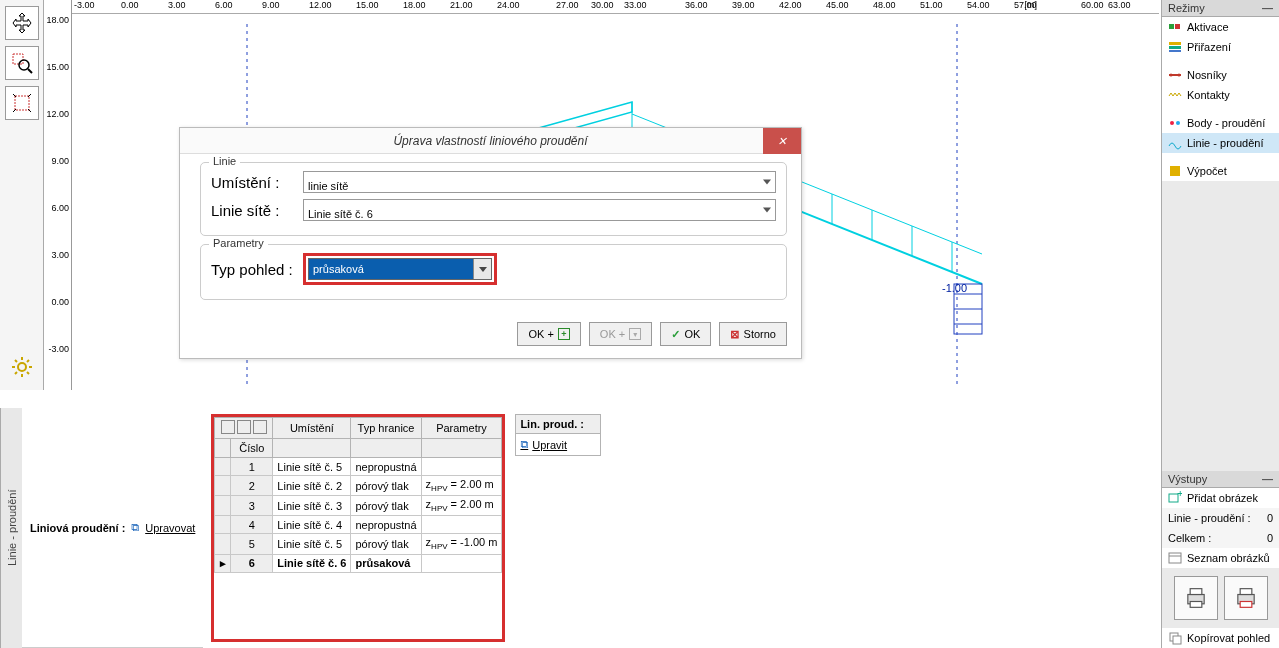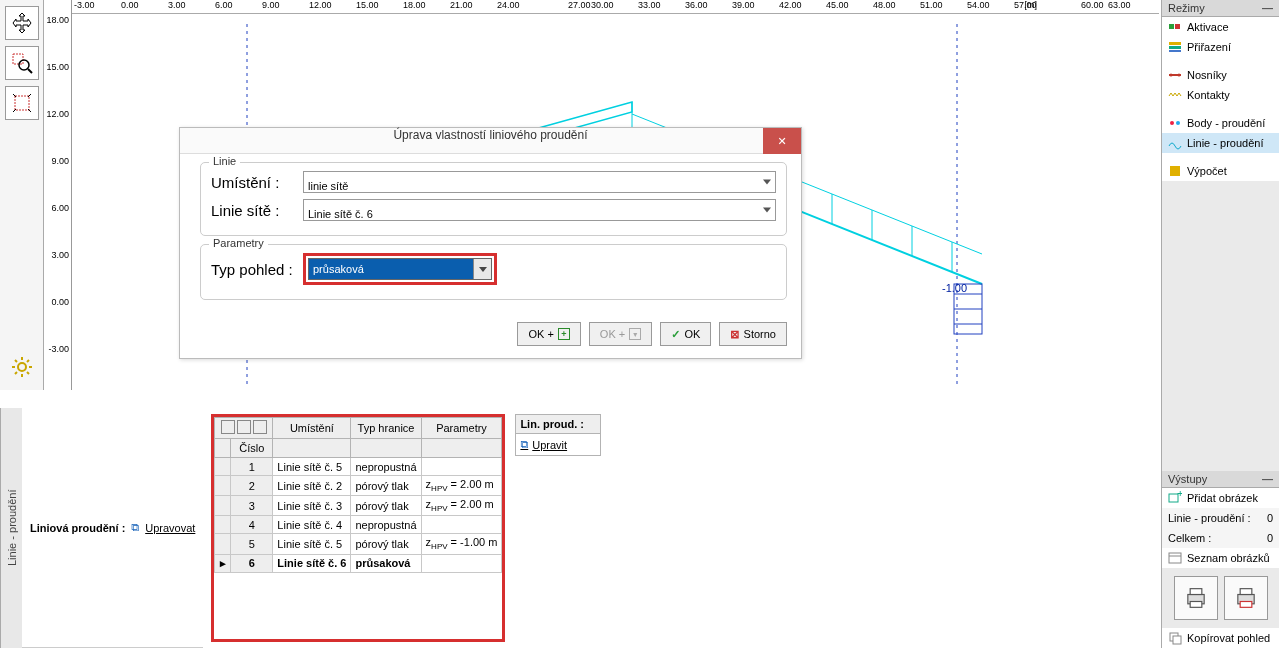--- a/index.html
+++ b/index.html
@@ -29,21 +29,21 @@
 .panel-item { padding: 3px 6px; display: flex; align-items: center; gap: 5px; cursor: pointer; font-size: 11px; }
 .panel-item.active { background: #cfe7f7; }
 .panel-item .icon { width: 14px; height: 14px; flex-shrink: 0; }
 .section-light { background: #f5f5f5; padding: 4px 6px; display: flex; align-items: center; justify-content: space-between; font-size: 11px; }
 .print-row { display: flex; gap: 6px; justify-content: center; padding: 8px 0; }
 .print-btn { width: 44px; height: 44px; background: #fafafa; border: 1px solid #999; display: flex; align-items: center; justify-content: center; cursor: pointer; }
 .right-val { font-size: 11px; }
 
 
 .dialog { position: absolute; left: 179px; top: 127px; width: 623px; background: #fff; border: 1px solid #bbb; box-shadow: 1px 1px 4px rgba(0,0,0,0.15); z-index: 100; }
-.dialog-title { height: 26px; background: #fafafa; border-bottom: 1px solid #ddd; display: flex; align-items: flex-start; position: relative; }
+.dialog-title { height: 26px; background: #fafafa; border-bottom: 1px solid #ddd; display: flex; align-items: center; position: relative; font-style: italic; }
 .dialog-title .t { flex: 1; text-align: center; font-size: 12px; color: #333; }
 .dialog-close { position: absolute; right: 0; top: 0; width: 38px; height: 26px; background: #c9504b; color: #fff; display: flex; align-items: center; justify-content: center; cursor: pointer; font-size: 14px; }
 .dialog-body { padding: 8px 14px; }
 .fieldset { border: 1px solid #ccc; border-radius: 5px; padding: 8px 10px 14px 10px; margin-bottom: 8px; position: relative; margin-left: 6px; }
 .fieldset > .legend { position: absolute; top: -8px; left: 8px; background: #fff; padding: 0 4px; font-size: 11px; color: #333; }
 .form-row { display: flex; align-items: center; margin-bottom: 6px; }
 .form-row:last-child { margin-bottom: 0; }
 .form-label { width: 92px; font-size: 15px; }
 .form-select { flex: 1; height: 22px; border: 1px solid #999; padding: 0 4px; background: #fff; font-size: 11px; position: relative; display: flex; align-items: flex-end; }
 .form-select::after { content: ''; position: absolute; right: 4px; top: 50%; border-left: 4px solid transparent; border-right: 4px solid transparent; border-top: 5px solid #555; transform: translateY(-50%); }
@@ -119,23 +119,23 @@
 <span class="tick" style="left: 30px;">-3.00</span>
     <span class="tick" style="left: 77px;">0.00</span>
     <span class="tick" style="left: 124px;">3.00</span>
     <span class="tick" style="left: 171px;">6.00</span>
     <span class="tick" style="left: 218px;">9.00</span>
     <span class="tick" style="left: 265px;">12.00</span>
     <span class="tick" style="left: 312px;">15.00</span>
     <span class="tick" style="left: 359px;">18.00</span>
     <span class="tick" style="left: 406px;">21.00</span>
     <span class="tick" style="left: 453px;">24.00</span>
-    <span class="tick" style="left: 524px; text-align: center;">27.00</span>
+    <span class="tick" style="left: 512px; text-align: center;">27.00</span>
     <span class="tick" style="left: 547px;">30.00</span>
-    <span class="tick" style="left: 594px;">33.00</span>
+    <span class="tick" style="left: 580px;">33.00</span>
     <span class="tick" style="left: 641px;">36.00</span>
     <span class="tick" style="left: 688px;">39.00</span>
     <span class="tick" style="left: 735px;">42.00</span>
     <span class="tick" style="left: 782px;">45.00</span>
     <span class="tick" style="left: 829px;">48.00</span>
     <span class="tick" style="left: 876px;">51.00</span>
     <span class="tick" style="left: 923px;">54.00</span>
     <span class="tick" style="left: 970px;">57.00</span>
     <span class="tick" style="left: 1037px;">60.00</span>
     <span class="tick" style="left: 1064px;">63.00</span>

